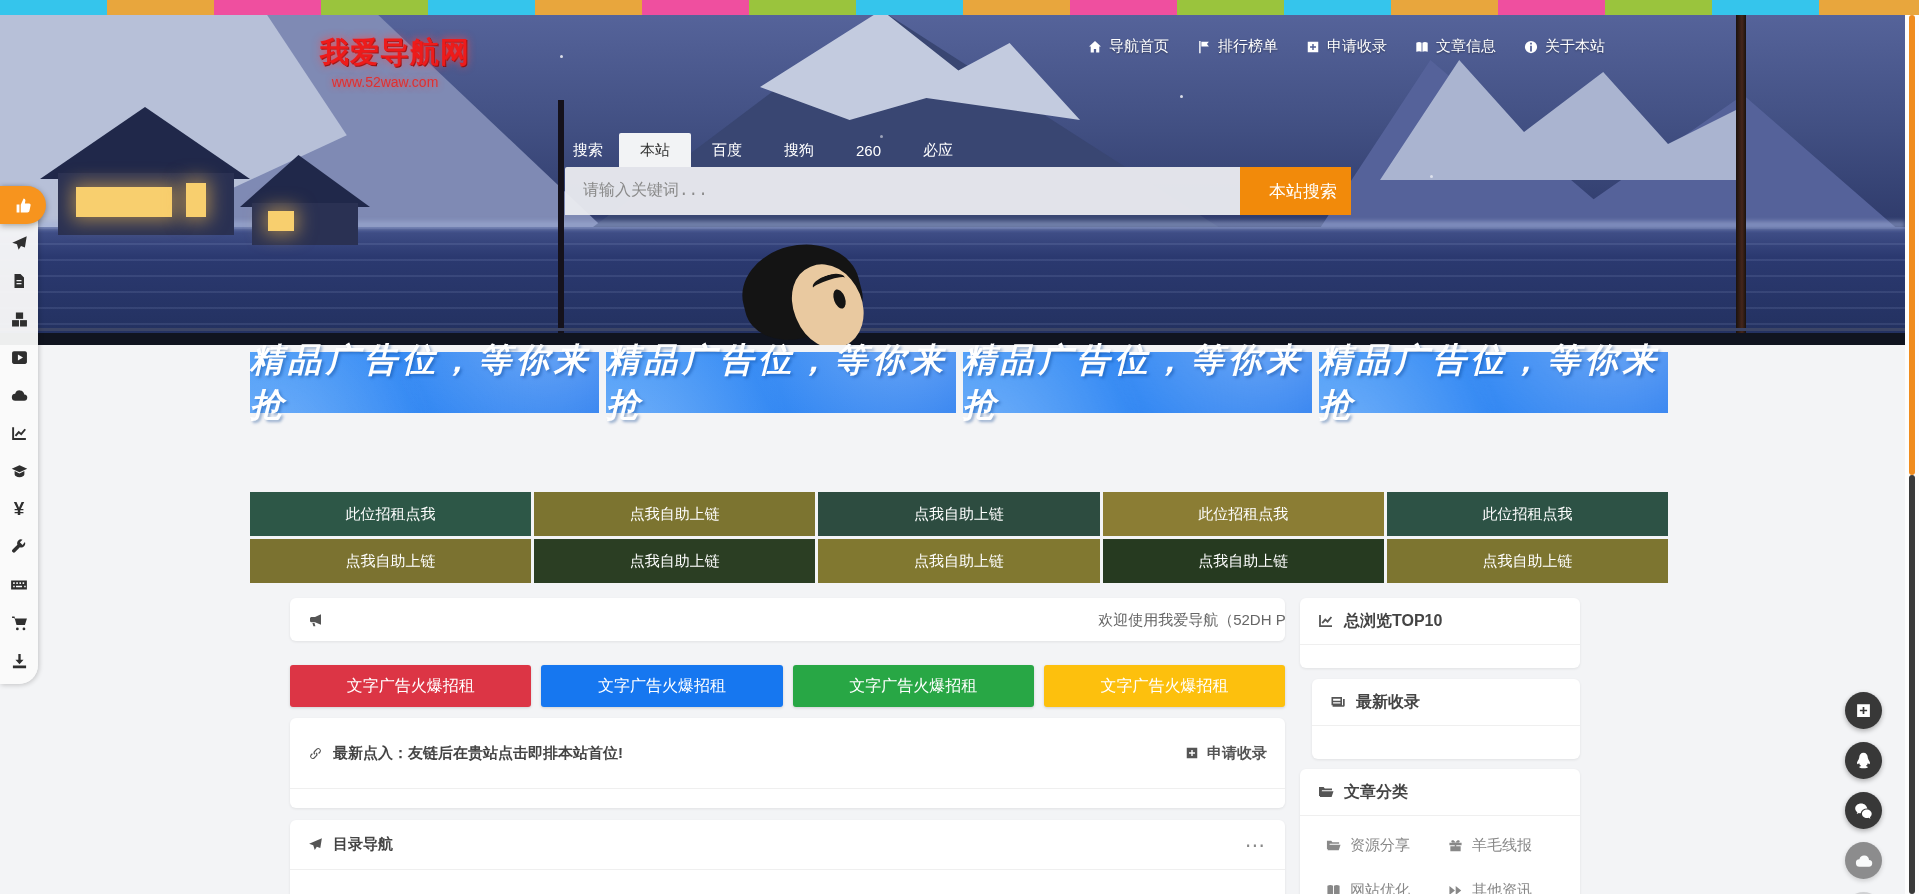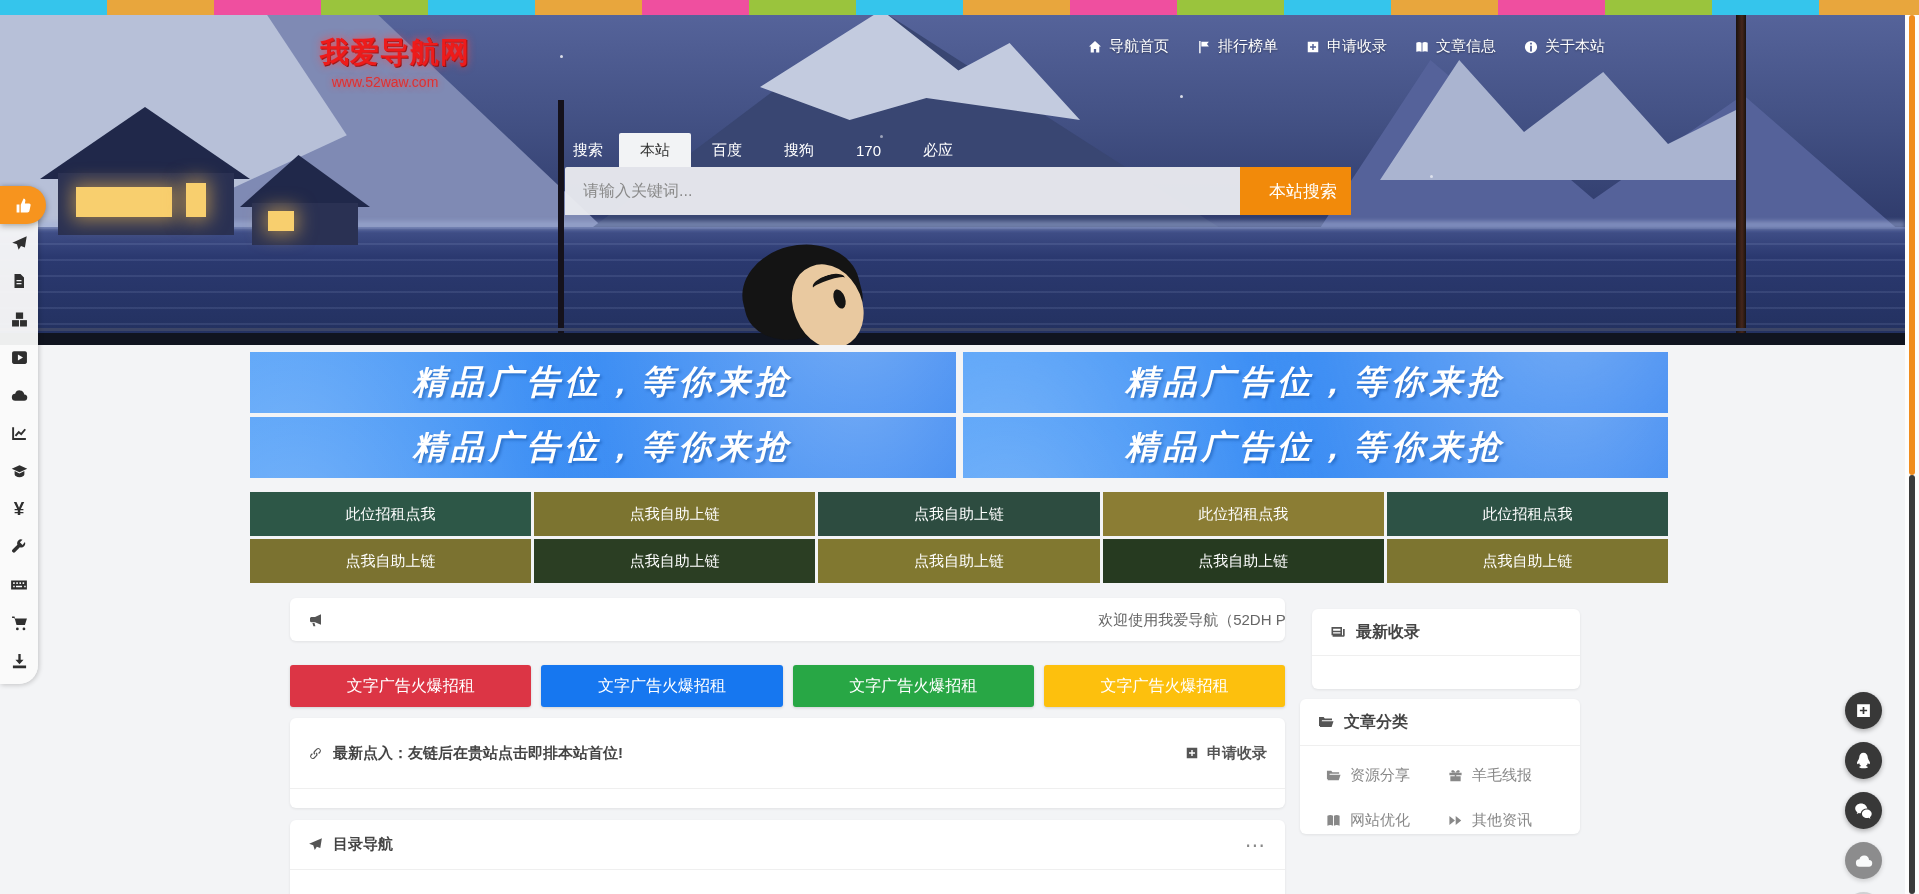--- a/index.html
+++ b/index.html
@@ -63,36 +63,36 @@
     cursor:pointer; text-shadow:0 1px 2px rgba(0,0,0,.4); }
   .topnav svg { flex:0 0 auto; }
   
   .searchbox { position:absolute; left:565px; top:118px; width:786px; }
   .search-tabs { display:flex; align-items:stretch; height:34px; color:#fff; font-size:15px; }
   .search-tabs .search-label { display:flex; align-items:center; padding:0 16px 0 8px; }
   .search-tabs .tab { display:flex; align-items:center; padding:0 21px; cursor:pointer; }
   .search-tabs .tab.active { background:#f2f3f5; color:#333; border-radius:2px 2px 0 0; }
   .search-row { display:flex; height:48px; }
   .search-input { flex:1; border:none; outline:none; background:rgba(235,236,240,.95);
-    padding:0 18px; font-size:16px; color:#333; border-radius:2px 0 0 0; font-family:Liberation Sans, sans-serif; }
+    padding:0 18px; font-size:16px; color:#333; border-radius:2px 0 0 0; font-family:Liberation Mono, monospace; }
   .search-input::placeholder { color:#8a8a8a; }
   .search-btn { width:111px; border:none; background:#f28a0a; color:#fff; font-size:17px;
     cursor:pointer; font-family:inherit;padding-left:15px; }
   
   .dock { position:absolute; left:0; top:186px; width:38px; z-index:30;
     background:rgba(250,250,250,.95); border-radius:0 19px 19px 0;
     box-shadow:1px 1px 5px rgba(0,0,0,.2); padding-bottom:4px; }
   .dock-item { width:38px; height:38px; display:flex; align-items:center; justify-content:center;
     color:#2f2f2f; cursor:pointer; }
   .dock-item.active { width:46px; background:#f7941e; color:#fff; border-radius:0 19px 19px 0;
     box-shadow:0 2px 6px rgba(0,0,0,.35); }
   .dock-item .yen { font-size:19px; font-weight:bold; }
   
   .banners { position:absolute; left:250px; top:352px; width:1418px;
-    display:grid; grid-template-columns:1fr 1fr; column-gap:7px; row-gap:4px; }
+    display:grid; grid-template-columns:1fr 1fr 1fr 1fr; column-gap:7px; row-gap:4px; }
   .banner { height:61px; display:flex; align-items:center; justify-content:center; cursor:pointer;
     background-image:
       radial-gradient(circle at 86% -60%, rgba(255,255,255,.35), rgba(255,255,255,0) 52%),
       radial-gradient(circle at 6% 160%, rgba(255,255,255,.28), rgba(255,255,255,0) 48%),
       linear-gradient(100deg,#3f95f7,#2379ef); }
   .banner-text { color:#fff; font-size:33px; font-weight:bold; font-style:italic;
     letter-spacing:5px; text-shadow:2px 2px 3px rgba(0,60,140,.4); }
   
   .linkgrid { position:absolute; left:250px; top:492px; width:1418px;
     display:grid; grid-template-columns:repeat(5,1fr); gap:3px; }
@@ -225,21 +225,21 @@
       <span>关于本站</span>
     </div>
   </nav>
 
   <div class="searchbox">
     <div class="search-tabs">
       <div class="search-label">搜索</div>
       <div class="tab active">本站</div>
       <div class="tab">百度</div>
       <div class="tab">搜狗</div>
-      <div class="tab">170</div>
+      <div class="tab">260</div>
       <div class="tab">必应</div>
     </div>
     <div class="search-row">
       <input class="search-input" placeholder="请输入关键词..." style="">
       <button class="search-btn">本站搜索</button>
     </div>
   </div>
 </div>
 
 <div class="dock">
@@ -404,20 +404,31 @@
               <path d="M14.8 1.2 1.2 7.3l4.4 1.5 1.6 5 2.2-3.5 3.7 1.5z"></path>
             </svg>
           </span>
         <span class="head-text">目录导航</span>
         <span class="dots">⋯</span>
       </div>
     </div>
   </div>
 
   <div class="sidecol">
+    <div class="card side-card side-card1">
+      <div class="card-head">
+        <span>
+            <svg width="16" height="16" viewBox="0 0 16 16" fill="none" stroke="currentColor" stroke-width="1.8">
+              <path d="M2 2v11.2h12"></path>
+              <path d="M4.2 10.2 7.3 6.6l2.3 2L13.4 4"></path>
+            </svg>
+          </span>
+        <span class="head-text">总浏览TOP10</span>
+      </div>
+    </div>
     <div class="card side-card side-card2">
       <div class="card-head">
         <span>
             <svg width="16" height="16" viewBox="0 0 16 16" fill="currentColor">
               <path fill-rule="evenodd" d="M1.5 3h10.5v8.3H1.5V3zm1.6 1.7h7.3v2.1H3.1V4.7zm0 3.5h7.3v1.2H3.1V8.2zM13 5h1.7v6.2c0 .9-.7 1.6-1.6 1.6H2.6v-1.5H13V5z"></path>
             </svg>
           </span>
         <span class="head-text">最新收录</span>
       </div>
     </div>

